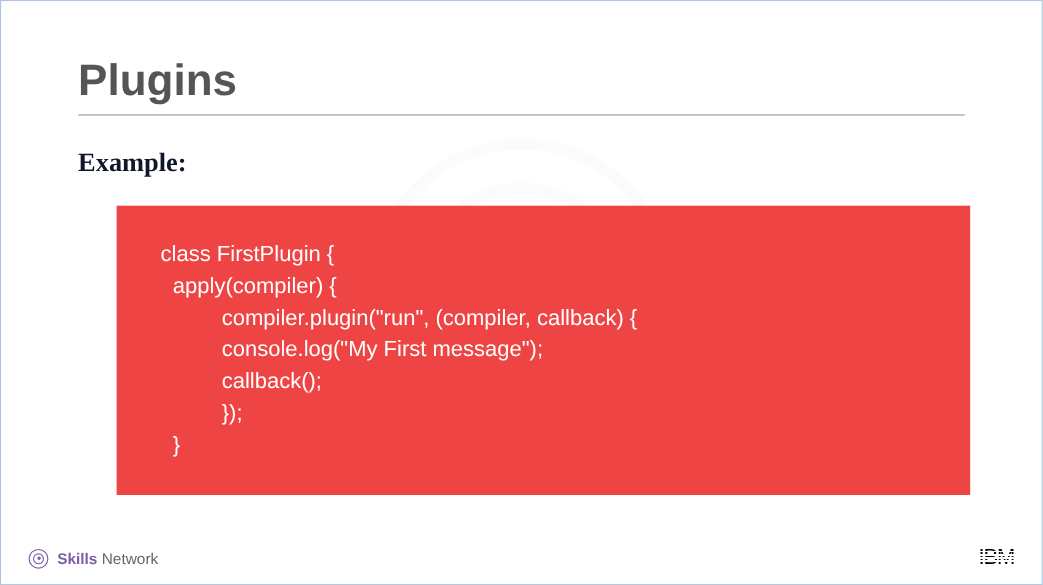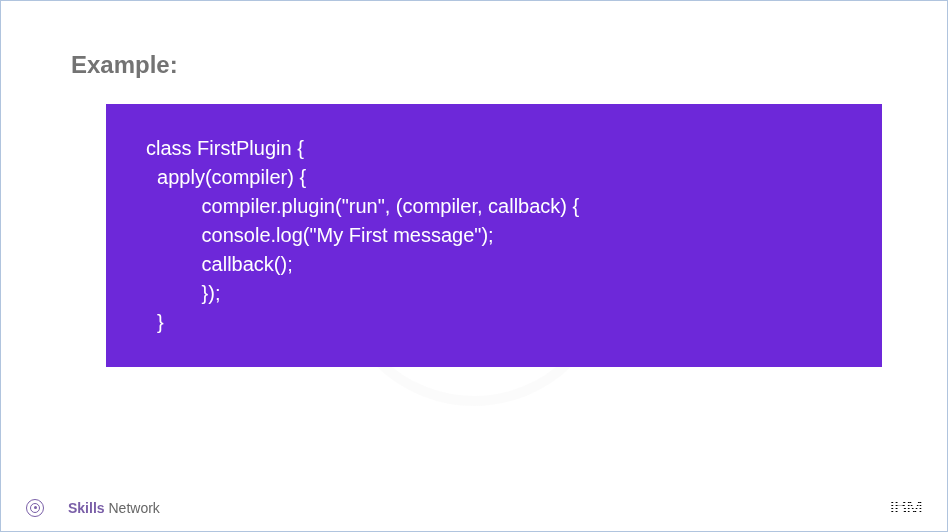--- a/index.html
+++ b/index.html
@@ -22,25 +22,26 @@
       font-size: 40px;
       font-weight: bold;
       color: #555555;
       padding-bottom: 8px;
       border-bottom: 1px solid #999999;
       margin-bottom: 30px;
     }
     .subtitle {
       font-size: 24px;
       font-weight: bold;
-      color: #737373;
+      color: #0f172a;
       margin-bottom: 25px;
+      font-family: Liberation Serif, serif;
     }
     .code-block {
-      background: #6d28d9;
+      background: #ef4444;
       color: #ffffff;
       padding: 30px 40px;
       margin-left: 35px;
       margin-right: -5px;
       font-family: "Segoe UI", Arial, sans-serif;
       font-size: 20px;
       line-height: 1.45;
       white-space: pre;
       min-height: 260px;
     }
@@ -50,21 +51,21 @@
       left: 0;
       right: 0;
       display: flex;
       justify-content: space-between;
       align-items: center;
       padding: 0 25px;
     }
     .footer-left {
       display: flex;
       align-items: center;
-      gap: 24px;
+      gap: 8px;
     }
     .skills-icon {
       width: 18px;
       height: 18px;
       border: 1.5px solid #7a5fa8;
       border-radius: 50%;
       display: flex;
       align-items: center;
       justify-content: center;
       position: relative;
@@ -132,20 +133,21 @@
       border: 10px solid rgba(200, 200, 200, 0.08);
       border-radius: 50%;
     }
   </style>
 </head>
 <body>
 
 <div class="watermark"></div>
 
 <div class="content">
+  <h1 class="main-title">Plugins</h1>
   <h2 class="subtitle">Example:</h2>
   <div class="code-block">class FirstPlugin {
   apply(compiler) {
           compiler.plugin("run", (compiler, callback) {
           console.log("My First message");
           callback();
           });
   }</div>
 </div>
 

